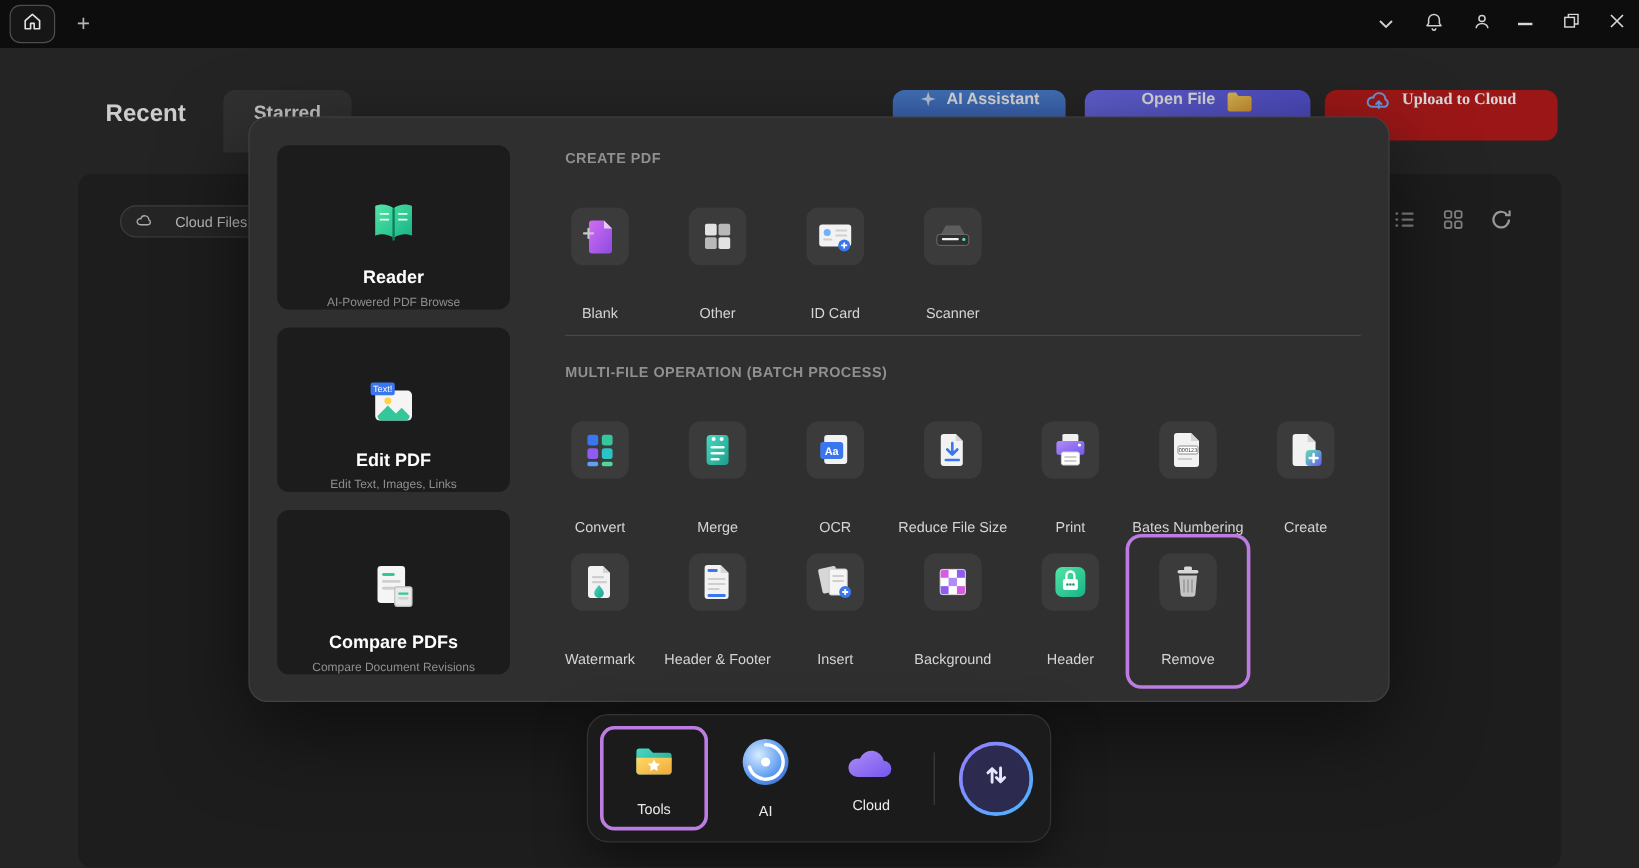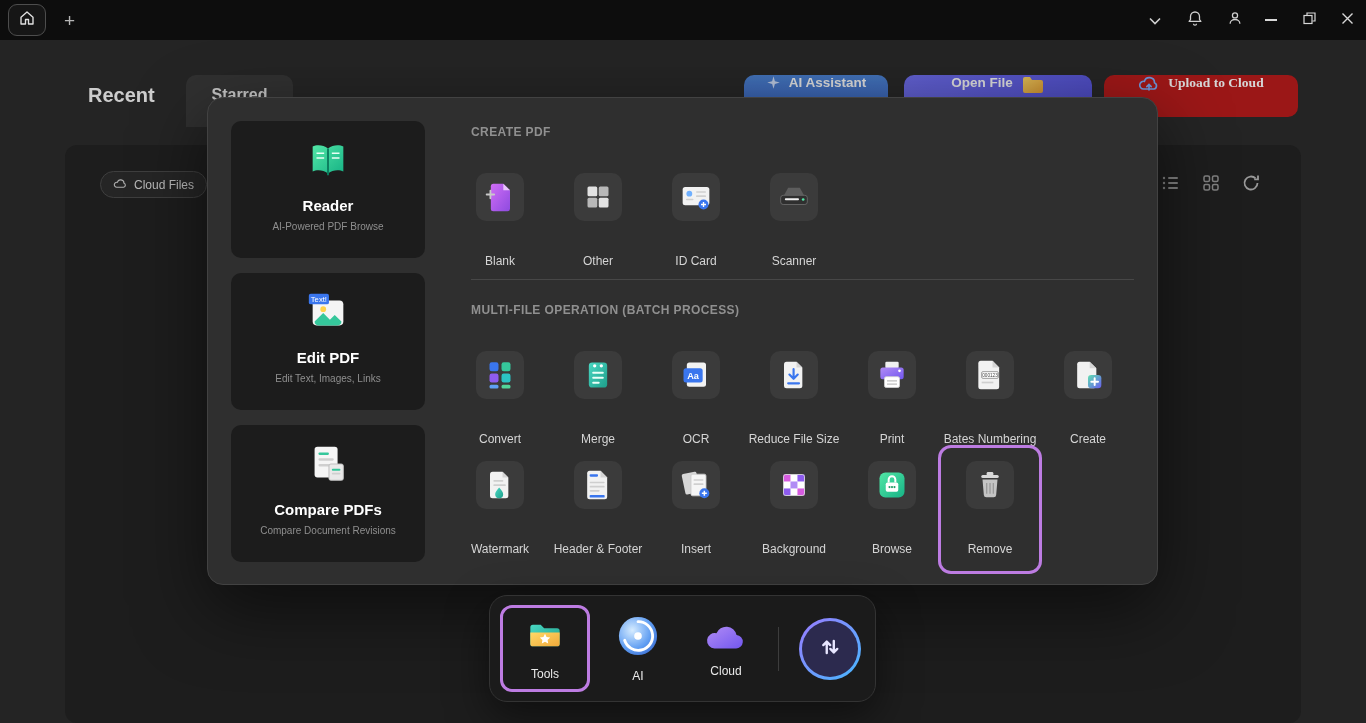--- a/index.html
+++ b/index.html
@@ -20,29 +20,29 @@
   .recent-tab { position:absolute; left:88px; top:84px; font-size:20px; font-weight:bold; color:#f5f5f5; z-index:2; cursor:pointer; }
   .starred-tab { position:absolute; left:186px; top:75px; width:107px; height:52px; background:#3a3a3a; border-radius:10px 10px 0 0; text-align:center; padding-top:11px; font-size:16px; font-weight:bold; color:#e8e8e8; z-index:2; cursor:pointer; }
 
   .btn { position:absolute; top:75px; height:42px; border-radius:10px; display:flex; justify-content:center; gap:8px; font-size:13.5px; font-weight:bold; color:#fff; z-index:2; cursor:pointer; }
   .btn-ai { left:744px; width:144px; background:linear-gradient(180deg,#4e86d8,#3c63c6); }
   .btn-open { left:904px; width:188px; background:linear-gradient(135deg,#7170f2,#5755dd); }
   .btn-upload { left:1104px; width:194px; background:#b91c1c;font-family:Liberation Serif, serif; }
 
   
   .content-panel { position:absolute; left:65px; top:145px; width:1236px; height:578px; background:#232323; border-radius:12px; z-index:1; }
-  .cloud-pill { position:absolute; left:100px; top:171px; height:27px; padding:0 12px; border:1px solid #4b4b4b; border-radius:14px; background:#2d2d2d; display:flex; align-items:center; gap:6px; font-size:12px; color:#dcdcdc; z-index:2; cursor:pointer; }
+  .cloud-pill { position:absolute; left:100px; top:171px; height:27px; padding:0 12px; border:1px solid #4b4b4b; border-radius:14px; background:#2d2d2d; display:flex; align-items:center; gap:18px; font-size:12px; color:#dcdcdc; z-index:2; cursor:pointer; }
   .view-ico { position:absolute; top:174px; width:22px; height:22px; display:flex; align-items:center; justify-content:center; z-index:2; cursor:pointer; }
 
   
   .scrim { position:absolute; left:0; top:40px; width:1366px; height:683px; background:rgba(0,0,0,0.16); z-index:5; }
 
   
   .popup { position:absolute; left:207px; top:97px; width:951px; height:488px; background:#2f2f2f; border:1px solid #424242; border-radius:16px; box-shadow:0 24px 70px rgba(0,0,0,0.55); z-index:10; }
-  .card { position:absolute; left:23px; width:194px; height:137px; background:#1c1c1c; border-radius:10px; display:flex; flex-direction:column; align-items:center; padding-top:16px; cursor:pointer; }
+  .card { position:absolute; left:23px; width:194px; height:137px; background:#1c1c1c; border-radius:10px; display:flex; flex-direction:column; align-items:center; padding-top:16px; cursor:pointer;justify-content:flex-end; }
   .card-title { margin-top:10px; font-size:15px; font-weight:bold; color:#ffffff; }
   .card-sub { margin-top:7px; font-size:10px; color:#8f8f8f; }
 
   .sec-title { position:absolute; left:263px; font-size:12px; font-weight:bold; color:#909090; letter-spacing:0.4px; }
   .divider { position:absolute; left:263px; top:181px; width:663px; height:1px; background:#474747; }
 
   .trow { position:absolute; left:243px; display:flex; }
   .titem { width:98px; padding:13px 0 15px; display:flex; flex-direction:column; align-items:center; cursor:pointer; border-radius:10px; }
   .titem.hl { box-shadow:0 0 0 3px #bd7ce2; }
   .tile { width:48px; height:48px; border-radius:10px; background:#3b3b3b; display:flex; align-items:center; justify-content:center; }
@@ -467,21 +467,21 @@
       <div class="tile">
         <svg width="40" height="40" viewBox="0 0 48 48">
             <rect x="9" y="9" width="30" height="30" rx="7" fill="url(#ggreen)"></rect>
             <path d="M20 21 v-3.5 a4 4 0 0 1 8 0 V21" fill="none" stroke="#fff" stroke-width="2.4"></path>
             <rect x="16.5" y="21" width="15" height="11" rx="2" fill="#fff"></rect>
             <circle cx="21" cy="26.5" r="1.3" fill="#229d67"></circle>
             <circle cx="24" cy="26.5" r="1.3" fill="#229d67"></circle>
             <circle cx="27" cy="26.5" r="1.3" fill="#229d67"></circle>
           </svg>
       </div>
-      <div class="tlabel">Browse</div>
+      <div class="tlabel">Header</div>
     </div>
     <div class="titem hl">
       <div class="tile">
         <svg width="40" height="40" viewBox="0 0 48 48">
             <rect x="20" y="8.5" width="8" height="4" rx="1.5" fill="#d8d8d8"></rect>
             <rect x="13.5" y="12" width="21" height="3.6" rx="1.8" fill="#d8d8d8"></rect>
             <path d="M15 17.5 h18 l-1.6 18.5 a3 3 0 0 1-3 2.8 h-8.8 a3 3 0 0 1-3-2.8z" fill="#c4c4c4"></path>
             <path d="M20 21.5 v13 M24 21.5 v13 M28 21.5 v13" stroke="#9a9a9a" stroke-width="1.6"></path>
           </svg>
       </div>

